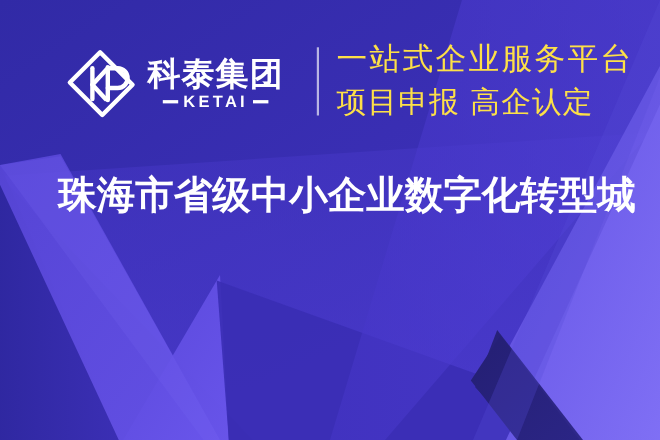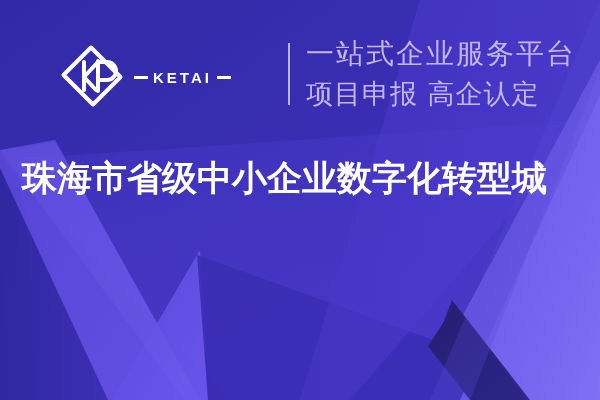--- a/index.html
+++ b/index.html
@@ -73,21 +73,21 @@
     width:2px;
     height:62px;
     background:rgba(255,255,255,.65);
   }
 
   
   .slogan{
     position:absolute;
     left:306px;
     top:36px;
-    color:#c4b5fd;
+    color:#fde047;
     white-space:nowrap;
   }
   .slogan-main{
     font-size:28px;
     font-weight:400;
     line-height:1.25;
     letter-spacing:2px;
     font-family:"DejaVu Sans","Liberation Sans",sans-serif;
   }
   .slogan-sub{
@@ -97,21 +97,21 @@
     line-height:1.25;
     letter-spacing:1px;
     font-family:"DejaVu Sans","Liberation Sans",sans-serif;
   }
 
   
   .headline{
     position:absolute;
     left:0;right:0;
     top:152px;
-    text-align:left;
+    text-align:right;
     color:#ffffff;
     padding:0 22px;
   }
   .headline-line{
     font-size:35px;
     font-weight:900;
     line-height:52px;
     letter-spacing:0px;
     white-space:nowrap;
     font-family:"DejaVu Sans","Liberation Sans",sans-serif;
@@ -187,20 +187,21 @@
 
       <path d="M24 18 L24 46" stroke="#ffffff" stroke-width="4" stroke-linecap="round" fill="none"></path>
       <path d="M24 33 L37 19" stroke="#ffffff" stroke-width="4" stroke-linecap="round" fill="none"></path>
       <path d="M24 33 L36 46" stroke="#ffffff" stroke-width="4" stroke-linecap="round" fill="none"></path>
 
       <path d="M38 17 L38 47" stroke="#ffffff" stroke-width="4" stroke-linecap="round" fill="none"></path>
       <path d="M38 18 L47 18 A9 9 0 0 1 47 36 L38 36" stroke="#ffffff" stroke-width="4" fill="none" stroke-linecap="round" stroke-linejoin="round"></path>
     </svg>
 
     <div class="logo-words">
+      <div class="logo-cn">科泰集团</div>
       <div class="logo-en">
         <span class="dash"></span>
         <span>KETAI</span>
         <span class="dash"></span>
       </div>
     </div>
   </div>
 
   <div class="divider"></div>
 

